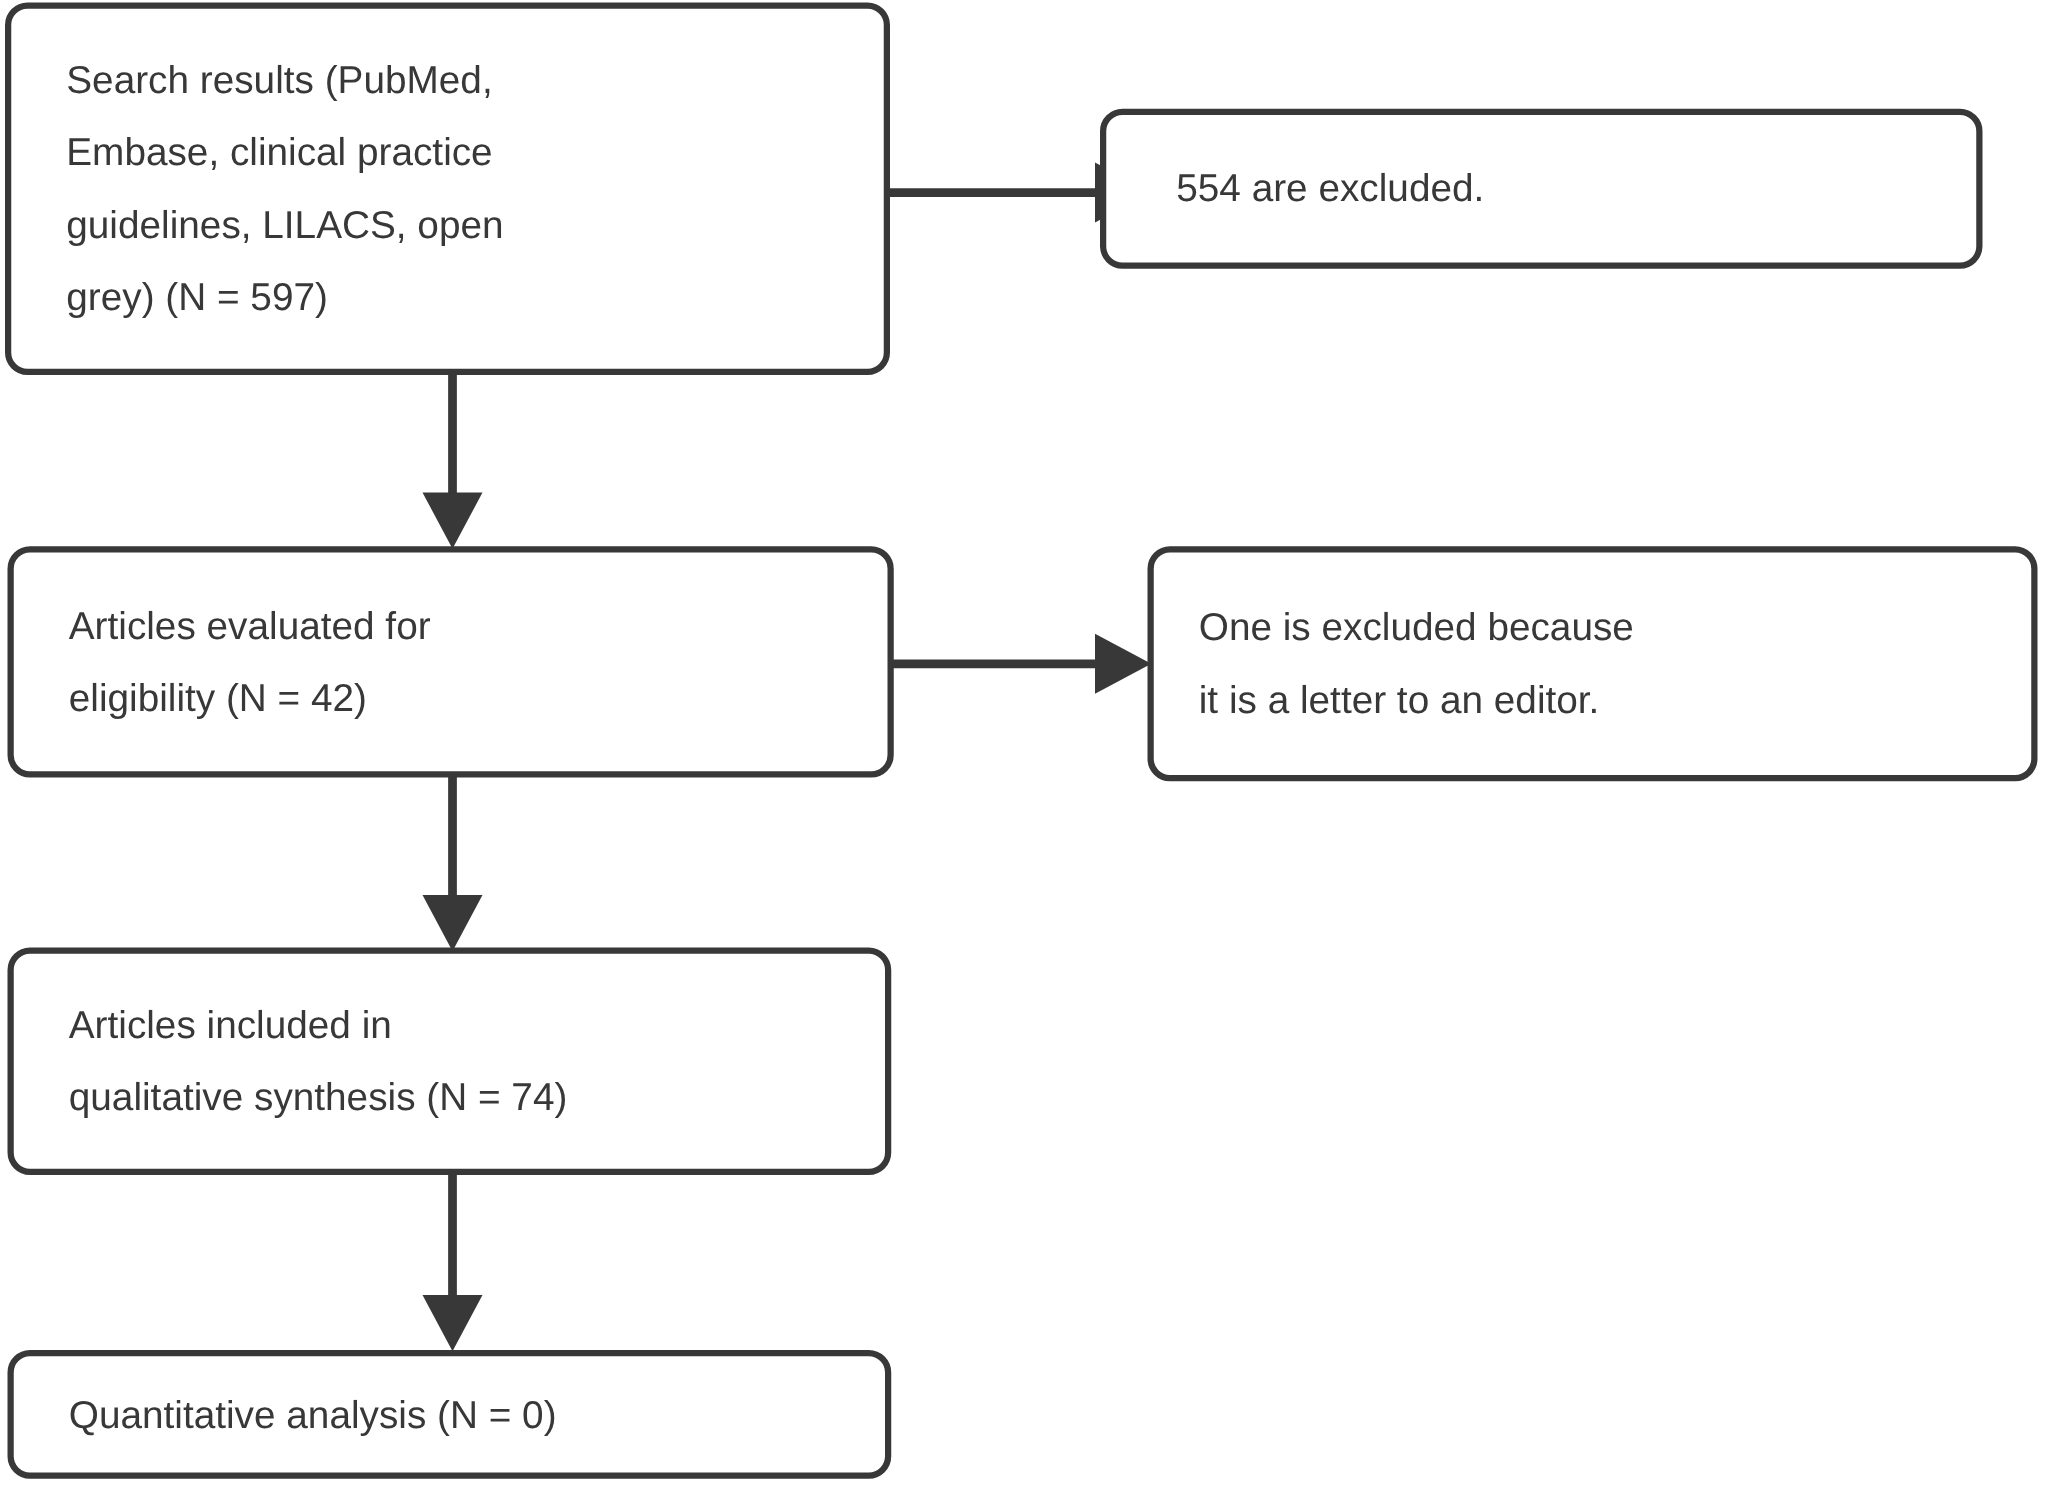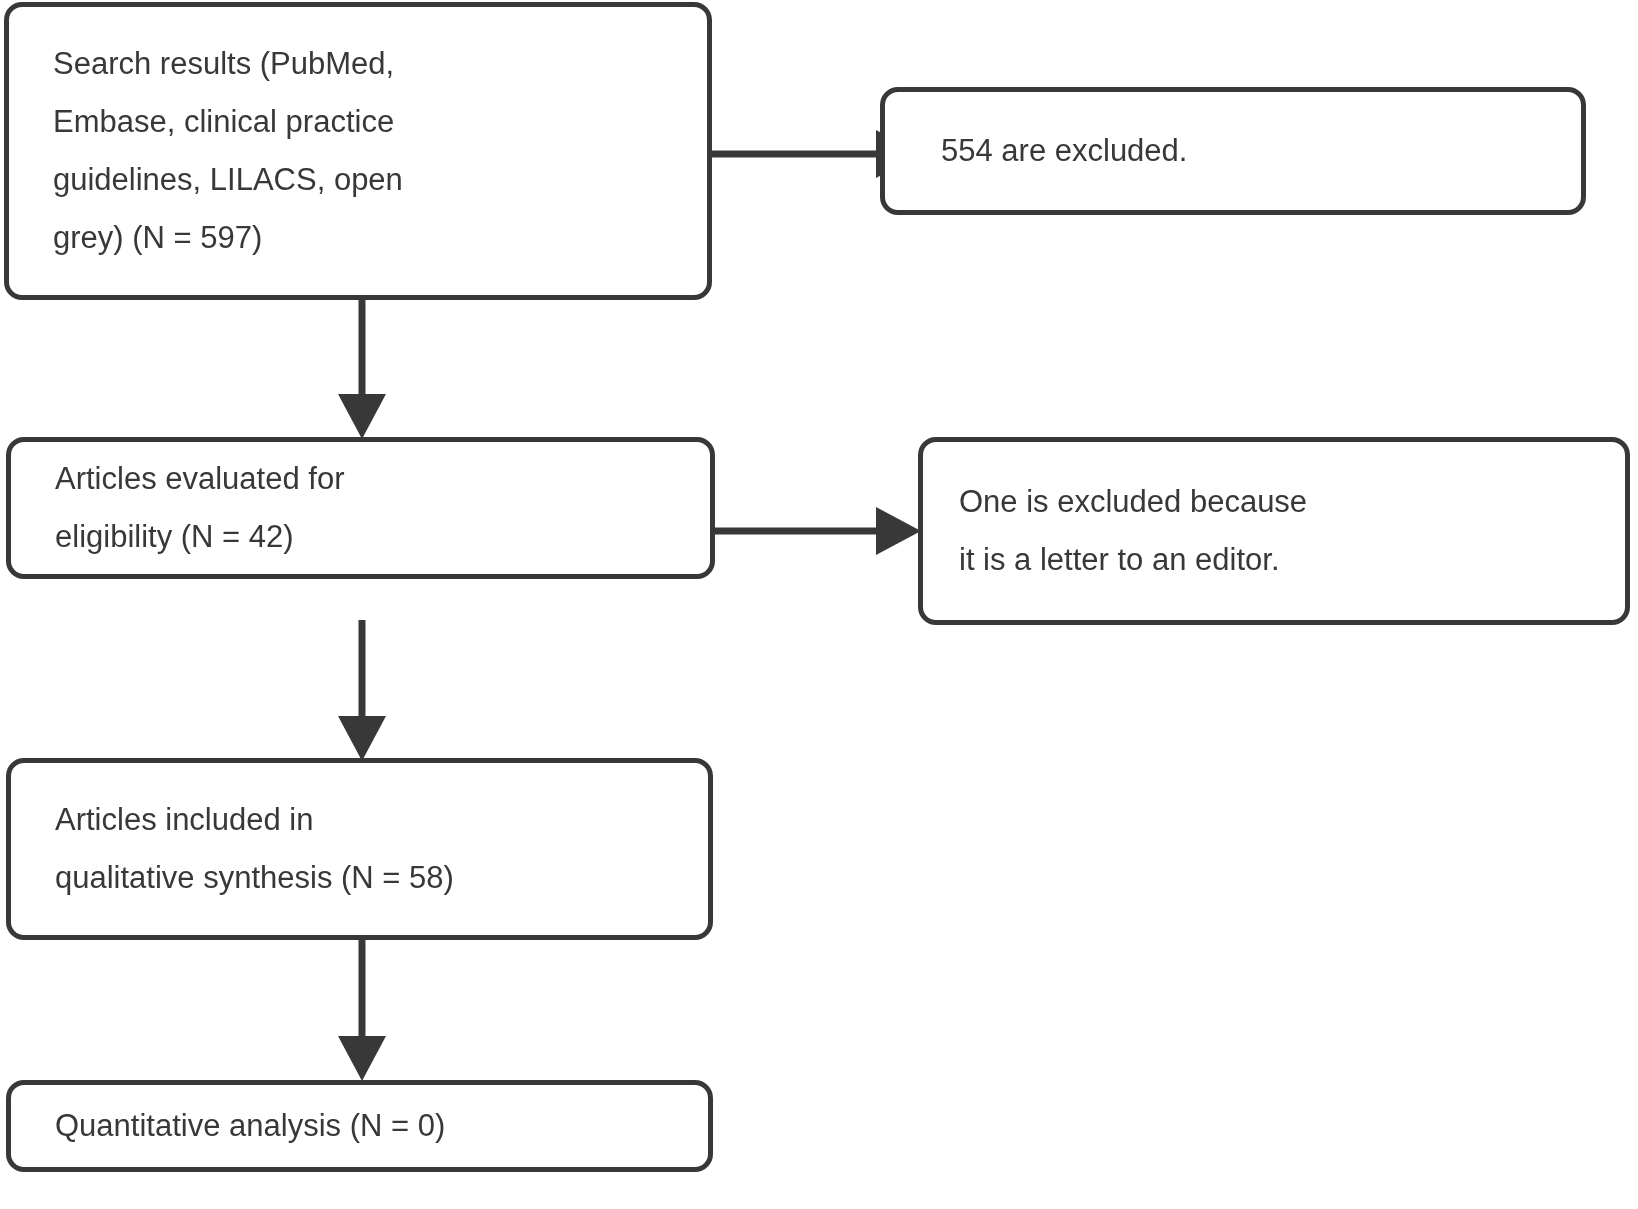--- a/index.html
+++ b/index.html
@@ -44,24 +44,24 @@
     white-space: pre-line;
     font-size: 31px;
     line-height: 58px;
     color: #383838;
     padding: 8px 16px 8px 44px;
     letter-spacing: 0px;
   }
   
   .n-search       { left: 4px;   top: 2px;    width: 708px; height: 298px; }
   .n-excluded554  { left: 880px; top: 87px;   width: 706px; height: 128px; }
-  .n-evaluated    { left: 6px;   top: 437px;  width: 709px; height: 142px; }
+  .n-evaluated    { left: 6px;   top: 437px;  width: 709px; height: 185px; }
   .n-letter       { left: 918px; top: 437px;  width: 712px; height: 188px; }
   .n-qualitative  { left: 6px;   top: 758px;  width: 707px; height: 182px; }
-  .n-quantitative { left: 6px;   top: 1080px; width: 707px; height: 92px; text-align: center; }
+  .n-quantitative { left: 6px;   top: 1080px; width: 707px; height: 103px; text-align: center; }
   .n-letter .node-text { padding-left: 36px; }
   .n-excluded554 .node-text { padding-left: 56px; }
 </style>
 </head>
 <body>
 
 <div class="canvas">
 
   <svg class="arrows" viewBox="0 0 1638 1209" aria-hidden="true">
     <g>
@@ -102,20 +102,20 @@
 eligibility (N = 42)</div>
   </div>
 
   <div class="node n-letter">
     <div class="node-text">One is excluded because
 it is a letter to an editor.</div>
   </div>
 
   <div class="node n-qualitative">
     <div class="node-text">Articles included in
-qualitative synthesis (N = 58)</div>
+qualitative synthesis (N = 74)</div>
   </div>
 
   <div class="node n-quantitative">
     <div class="node-text">Quantitative analysis (N = 0)</div>
   </div>
 
 </div>
 
 </body></html>

